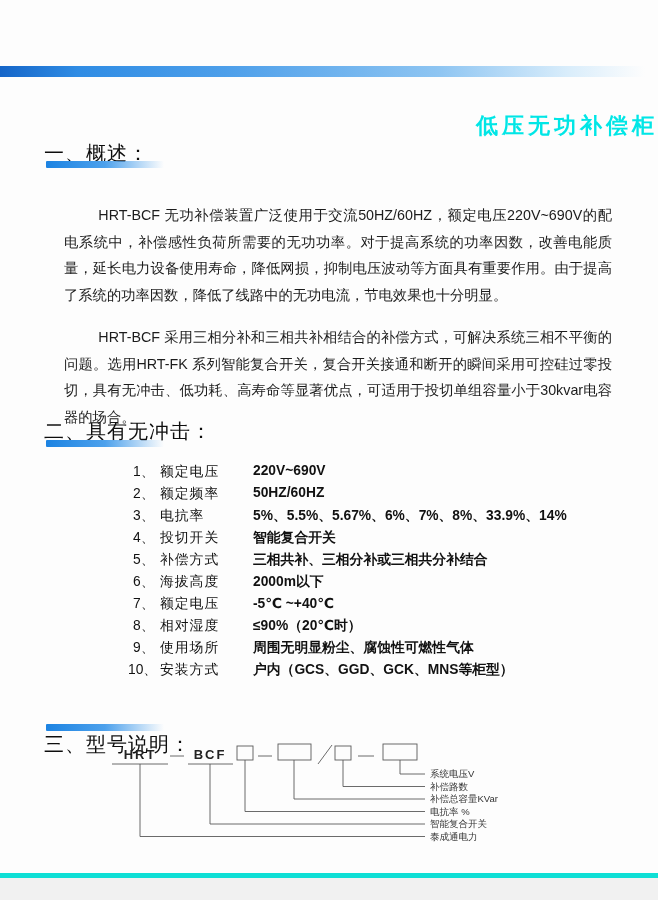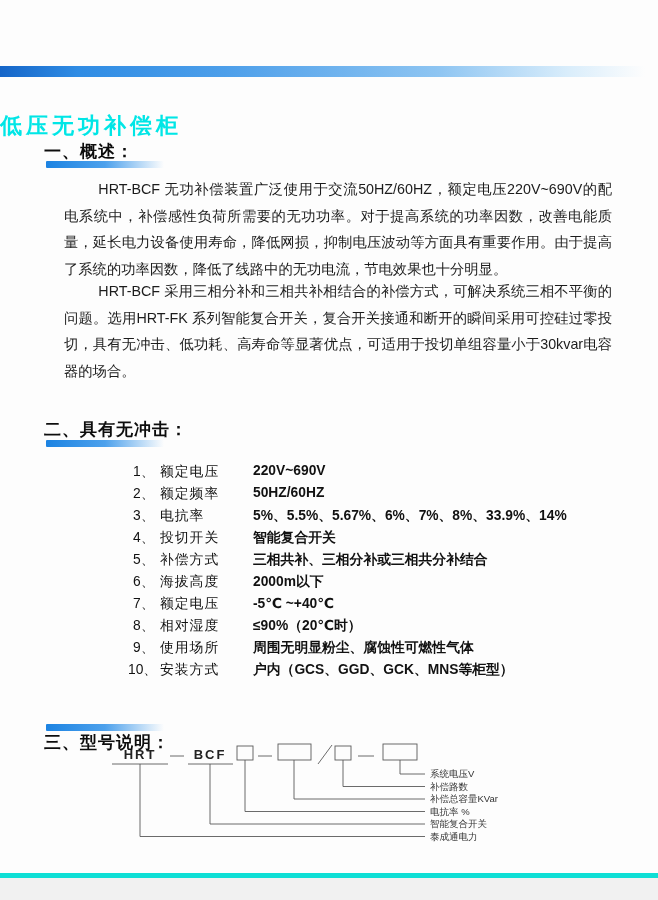--- a/index.html
+++ b/index.html
@@ -2,30 +2,30 @@
 <html><head>
 <meta charset="utf-8">
 <style>
   html,body { margin:0; padding:0; background:#ffffff; }
   body { font-family:"Liberation Sans","DejaVu Sans",sans-serif; }
   .page { position:relative; width:658px; height:900px; background:#fdfdfd; overflow:hidden; }
 
   .top-bar { position:absolute; left:0; top:66px; width:645px; height:11px;
     background:linear-gradient(to right,#1565c8 0%, #2f8ce4 12%, #4d9fea 35%, #8ec5f2 68%, #d9edfb 88%, rgba(255,255,255,0) 100%); }
 
-  .page-title { position:absolute; top:111px; left:0; width:100%; text-align:left;
+  .page-title { position:absolute; top:111px; left:0; width:100%; text-align:right;
     font-size:22px; font-weight:bold; color:#00e6e6; letter-spacing:4px; }
 
-  .heading { position:absolute; left:44px; font-size:17px; font-weight:bold;
+  .heading { position:absolute; left:44px; font-size:20px; font-weight:normal;
     color:#0d0d0d; letter-spacing:1px; }
   .hbar { position:absolute; left:46px; width:118px; height:7px; border-radius:1px;
     background:linear-gradient(to right,#1c83e2 0%, #4da1ec 50%, rgba(255,255,255,0) 100%); }
 
   .para { position:absolute; left:64px; width:548px; font-size:14.3px; line-height:26.5px;
-    color:#1c1c1c; text-align:justify; text-indent:2.4em; }
+    color:#1c1c1c; text-align:justify; text-indent:2.4em;margin-top:26px; }
 
   .prow { position:absolute; left:0; width:658px; height:22px; font-size:13.8px; color:#111; }
   .pno { position:absolute; left:133px; }
   .prow.wide .pno { left:128px;text-align:right; }
   .plab { position:absolute; left:160px; letter-spacing:1px; }
   .pval { position:absolute; left:253px;font-weight:bold; }
 
   .diagram { position:absolute; left:100px; top:737px; }
   .dln { stroke:#5a5a5a; stroke-width:0.9; fill:none; }
   .dbox { stroke:#5a5a5a; stroke-width:0.9; fill:#fdfdfd; }
@@ -41,21 +41,21 @@
 
 <div class="page">
 
   <div class="top-bar"></div>
 
   <div class="page-title">低压无功补偿柜</div>
 
   <div class="heading" style="top:140px">一、概述：</div>
   <div class="hbar" style="top:161px"></div>
   <div class="para" style="top:176px">HRT-BCF 无功补偿装置广泛使用于交流50HZ/60HZ，额定电压220V~690V的配电系统中，补偿感性负荷所需要的无功功率。对于提高系统的功率因数，改善电能质量，延长电力设备使用寿命，降低网损，抑制电压波动等方面具有重要作用。由于提高了系统的功率因数，降低了线路中的无功电流，节电效果也十分明显。</div>
-  <div class="para" style="top:278px">HRT-BCF 采用三相分补和三相共补相结合的补偿方式，可解决系统三相不平衡的问题。选用HRT-FK 系列智能复合开关，复合开关接通和断开的瞬间采用可控硅过零投切，具有无冲击、低功耗、高寿命等显著优点，可适用于投切单组容量小于30kvar电容器的场合。</div>
+  <div class="para" style="top:298px">HRT-BCF 采用三相分补和三相共补相结合的补偿方式，可解决系统三相不平衡的问题。选用HRT-FK 系列智能复合开关，复合开关接通和断开的瞬间采用可控硅过零投切，具有无冲击、低功耗、高寿命等显著优点，可适用于投切单组容量小于30kvar电容器的场合。</div>
 
   <div class="heading" style="top:418px">二、具有无冲击：</div>
   <div class="hbar" style="top:440px"></div>
 
   <div class="prow" style="top:463px">
     <span class="pno">1、</span>
     <span class="plab">额定电压</span>
     <span class="pval">220V~690V</span>
   </div>
   <div class="prow" style="top:485px">

